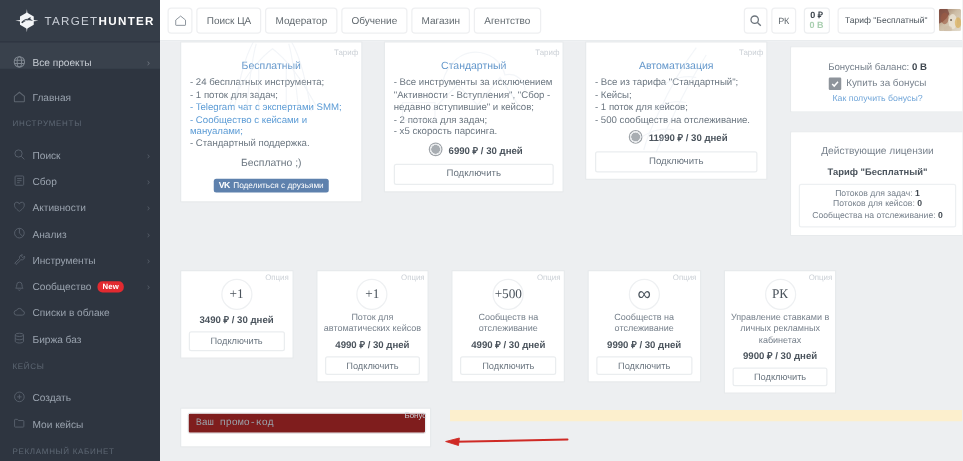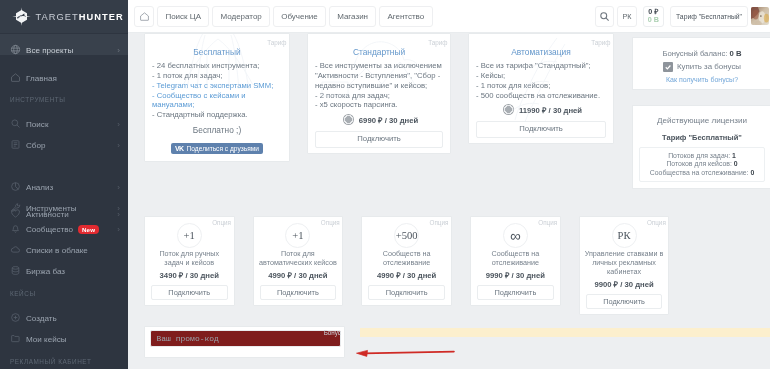--- a/index.html
+++ b/index.html
@@ -155,21 +155,21 @@
         <div class="navitem" style="top: 128.5px;">
           <span class="ico">
             <svg width="11" height="11" viewBox="0 0 16 16" fill="none" stroke="#6e7784" stroke-width="1.15" stroke-linejoin="round">
               <rect x="3" y="2.6" width="10" height="10.8" rx="1"></rect>
               <path d="M5.4 5.6h5.2M5.4 8h5.2M5.4 10.4h3"></path>
             </svg>
           </span>
           <span class="lbl">Сбор</span>
           <span class="arr">›</span>
         </div>
-        <div class="navitem" style="top: 149.5px; margin-top: 48px;">
+        <div class="navitem" style="top: 149.5px;">
           <span class="ico">
             <svg width="11" height="11" viewBox="0 0 16 16" fill="none" stroke="#6e7784" stroke-width="1.15" stroke-linejoin="round">
               <path d="M8 13.2S2.3 9.7 2.3 6.2A2.9 2.9 0 0 1 8 4.8a2.9 2.9 0 0 1 5.7 1.4c0 3.5-5.7 7-5.7 7z"></path>
             </svg>
           </span>
           <span class="lbl">Активности</span>
           <span class="arr">›</span>
         </div>
         <div class="navitem" style="top: 170.5px;">
           <span class="ico">
@@ -396,21 +396,20 @@
               <div class="lic-row"><span>Потоков для задач:</span> <b>1</b></div>
               <div class="lic-row"><span>Потоков для кейсов:</span> <b>0</b></div>
               <div class="lic-row"><span>Сообщества на отслеживание:</span> <b>0</b></div>
             </div>
           </div>
         </div>
       <div id="cards-row2">
           <div class="card" style="left: 16px; width: 90.5px; top: 183.4px; padding-bottom: 5px;">
             <div class="card-tag">Опция</div>
             <div class="opt-circle">+1</div>
-            <div class="opt-desc">Поток для ручных задач и кейсов</div>
             <div class="opt-price">3490 ₽ / 30 дней</div>
             <div class="opt-btn">Подключить</div>
           </div>
           <div class="card" style="left: 124.7px; width: 90.5px; top: 183.4px; padding-bottom: 5px;">
             <div class="card-tag">Опция</div>
             <div class="opt-circle">+1</div>
             <div class="opt-desc">Поток для автоматических кейсов</div>
             <div class="opt-price">4990 ₽ / 30 дней</div>
             <div class="opt-btn">Подключить</div>
           </div>

